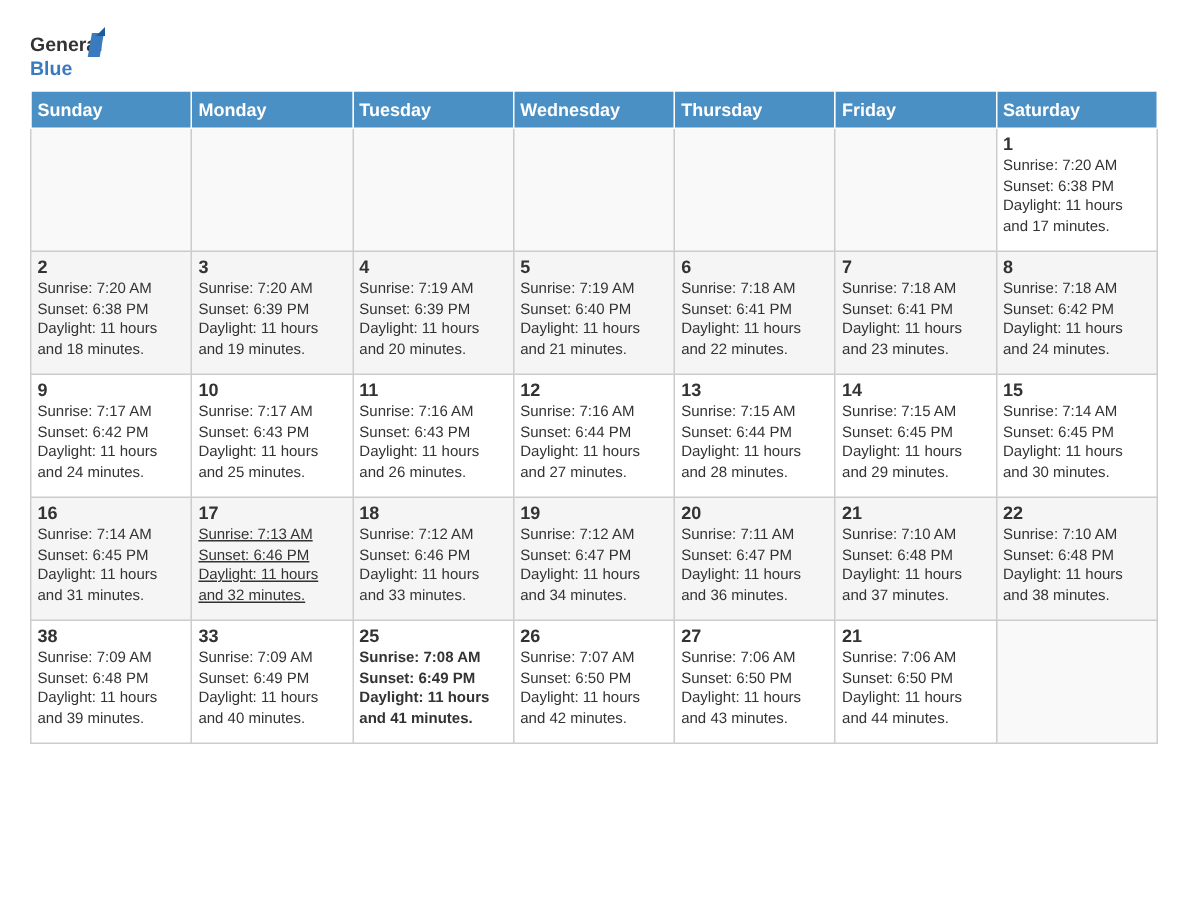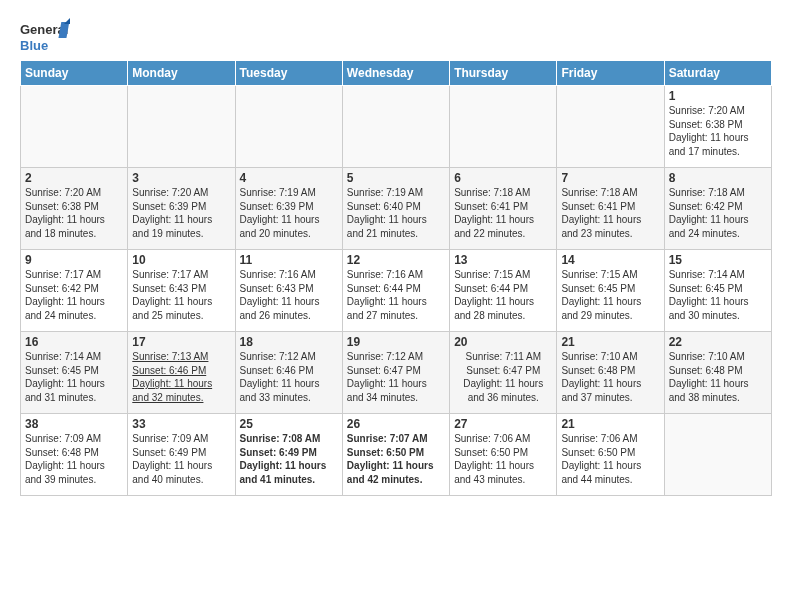--- a/index.html
+++ b/index.html
@@ -257,21 +257,21 @@
           </td>
           <td>
             <span class="day-num">19</span>
             <div class="day-info" style="white-space: pre-line;">Sunrise: 7:12 AM
 Sunset: 6:47 PM
 Daylight: 11 hours
 and 34 minutes.</div>
           </td>
           <td>
             <span class="day-num">20</span>
-            <div class="day-info" style="white-space: pre-line; text-align: center;">Sunrise: 7:11 AM
+            <div class="day-info" style="white-space: pre-line;">Sunrise: 7:11 AM
 Sunset: 6:47 PM
 Daylight: 11 hours
 and 36 minutes.</div>
           </td>
           <td>
             <span class="day-num">21</span>
             <div class="day-info" style="white-space: pre-line;">Sunrise: 7:10 AM
 Sunset: 6:48 PM
 Daylight: 11 hours
 and 37 minutes.</div>
@@ -301,21 +301,21 @@
           </td>
           <td>
             <span class="day-num">25</span>
             <div class="day-info" style="white-space: pre-line; font-weight: bold;">Sunrise: 7:08 AM
 Sunset: 6:49 PM
 Daylight: 11 hours
 and 41 minutes.</div>
           </td>
           <td>
             <span class="day-num">26</span>
-            <div class="day-info" style="white-space: pre-line; font-weight: bold;">Sunrise: 7:07 AM
+            <div class="day-info" style="white-space: pre-line;">Sunrise: 7:07 AM
 Sunset: 6:50 PM
 Daylight: 11 hours
 and 42 minutes.</div>
           </td>
           <td>
             <span class="day-num">27</span>
             <div class="day-info" style="white-space: pre-line;">Sunrise: 7:06 AM
 Sunset: 6:50 PM
 Daylight: 11 hours
 and 43 minutes.</div>

